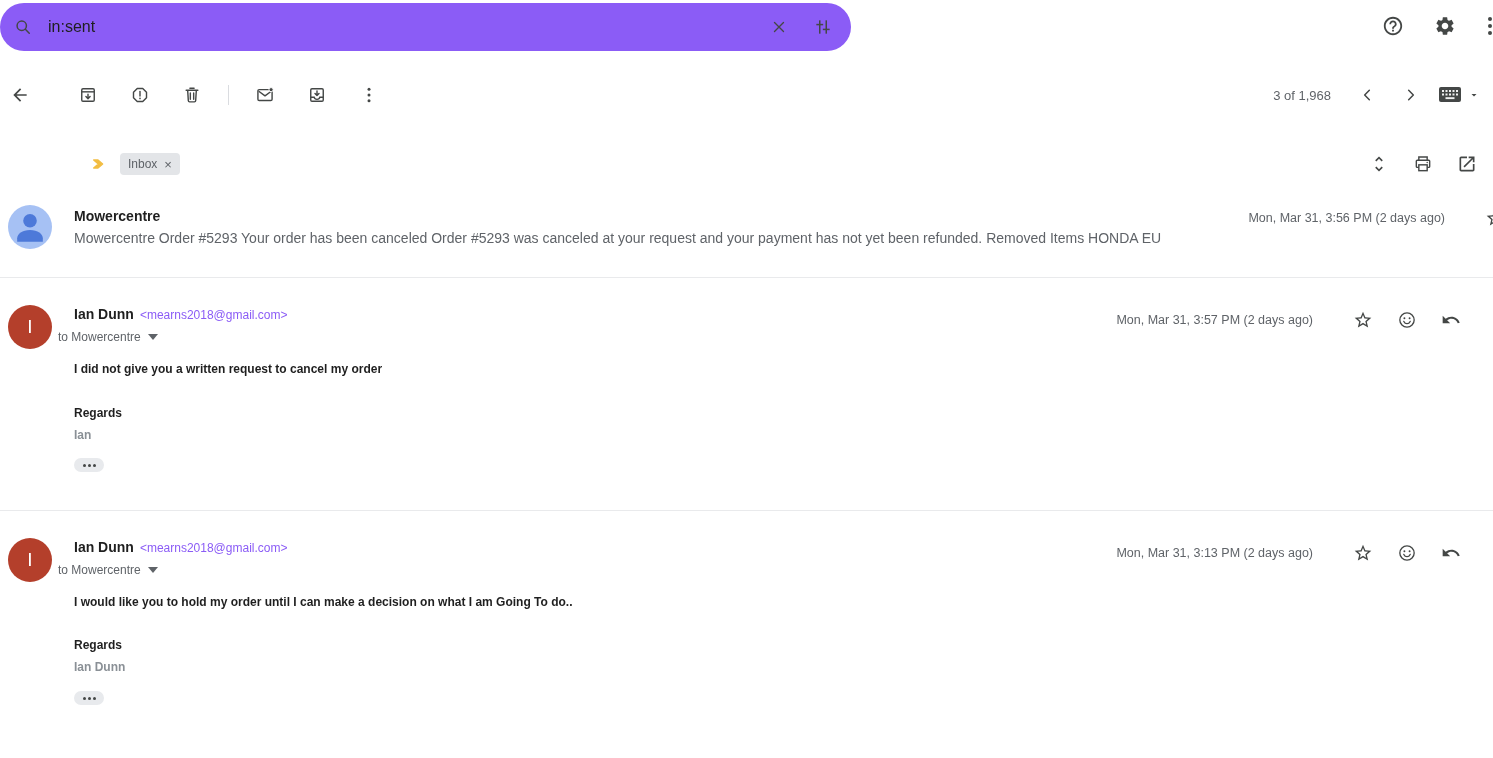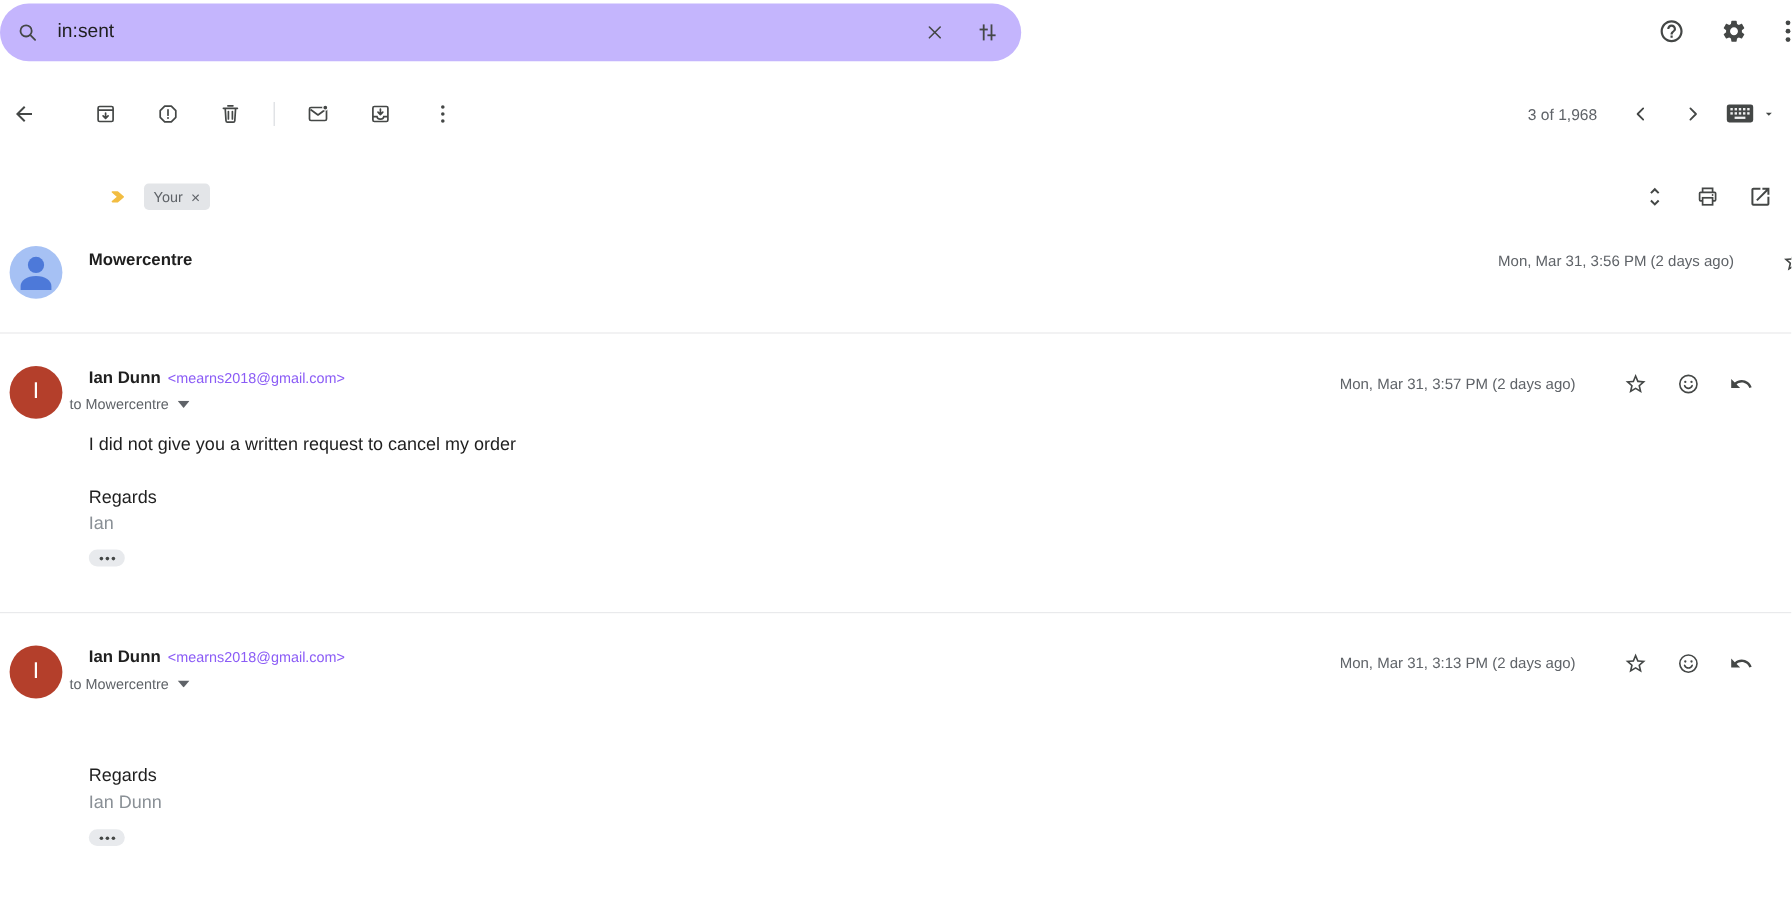--- a/index.html
+++ b/index.html
@@ -3,21 +3,21 @@
 <meta charset="utf-8">
 <style>
   html,body{margin:0;padding:0;background:#fff;}
   .page{position:relative;width:1493px;height:758px;overflow:hidden;background:#fff;
         font-family:"Liberation Sans",sans-serif;color:#1f1f1f;}
   .icon-btn{display:flex;align-items:center;justify-content:center;width:44px;height:44px;
             border:none;background:transparent;border-radius:50%;color:#444746;cursor:pointer;padding:0;}
   .icon-btn svg{display:block;}
 
   
-  .search-bar{position:absolute;left:0;top:3px;width:851px;height:48px;background:#c4b5fd;
+  .search-bar{position:absolute;left:0;top:3px;width:851px;height:48px;background:#8b5cf6;
               border-radius:26px;display:flex;align-items:center;padding:0 6px 0 4px;box-sizing:border-box;}
   .search-bar .lead{width:38px;height:44px;}
   .search-input{flex:1;border:none;background:transparent;outline:none;font-size:16px;color:#1f1f1f;
                 margin-left:4px;font-family:inherit;}
   .topbar-right{position:absolute;top:4px;right:-26px;display:flex;gap:8px;}
 
   
   .action-bar{position:absolute;top:73px;left:0;width:100%;height:44px;display:flex;align-items:center;text-align:center;}
   .ab-left{display:flex;align-items:center;}
   .ab-left .icon-btn{width:40px;height:40px;}
@@ -44,21 +44,21 @@
   .avatar-blue{background:#a6c1f4;}
   .avatar-red{background:#b43f2b;color:#fff;font-size:19px;font-weight:500;}
   .m-name{position:absolute;left:74px;top:8px;font-size:14px;font-weight:bold;color:#1f1f1f;}
   .m-snippet{position:absolute;left:74px;top:30px;font-size:14px;color:#5f6368;white-space:nowrap;}
   .m-right{position:absolute;right:-4px;display:flex;align-items:center;}
   .m-date{font-size:12.5px;color:#5f6368;margin-right:28px;white-space:nowrap;}
   .hdr-row{position:absolute;left:74px;top:6px;display:flex;align-items:baseline;gap:6px;}
   .m-email{font-size:12px;color:#8b5cf6;font-weight:400;}
   .to-row{position:absolute;left:58px;top:30px;display:flex;align-items:center;gap:7px;
           font-size:12px;color:#5f6368;cursor:pointer;}
-  .m-body{position:absolute;left:74px;font-size:15px;color:#1f1f1f;}
+  .m-body{position:absolute;left:74px;font-size:12px;color:#1f1f1f;font-weight:bold;}
   .sig{color:#8a9096;}
   .trim-btn{position:absolute;left:74px;width:30px;height:14px;background:#e8eaed;border-radius:8px;
             border:none;display:flex;align-items:center;justify-content:center;gap:2px;cursor:pointer;padding:0;}
   .trim-btn i{width:3px;height:3px;border-radius:50%;background:#444746;display:block;}
   .divider{position:absolute;left:0;width:100%;border-top:1px solid #e9eaec;}
 </style>
 </head>
 <body>
 
 <div class="page">
@@ -203,21 +203,21 @@
     </div>
   </div>
 
   <div class="subject-row">
     <span class="importance">
       <svg width="18" height="16" viewBox="0 0 24 24" fill="#f2bd42" stroke="#f2bd42" stroke-width="2" stroke-linejoin="round">
         <path d="M4 6h6.5l7 6-7 6H4l7-6z"></path>
       </svg>
     </span>
     <span class="chip">
-      <span>Your</span>
+      <span>Inbox</span>
       <span class="chip-x">×</span>
     </span>
     <div class="subject-icons">
       <button class="icon-btn">
         <svg width="20" height="20" viewBox="0 0 24 24" fill="currentColor">
           <path d="M12 5.83 15.17 9l1.41-1.41L12 3 7.41 7.59 8.83 9 12 5.83zm0 12.34L8.83 15l-1.41 1.41L12 21l4.59-4.59L15.17 15 12 18.17z"></path>
         </svg>
       </button>
       <button class="icon-btn">
         <svg width="20" height="20" viewBox="0 0 24 24" fill="none" stroke="currentColor" stroke-width="1.7">
@@ -236,20 +236,21 @@
   </div>
 
   <section class="msg" style="top:200px;height:77px;">
     <span class="avatar avatar-blue">
       <svg width="44" height="44" viewBox="0 0 24 24">
         <circle cx="12" cy="8.6" r="3.7" fill="#4d79d9"></circle>
         <path d="M12 13.6c-4.2 0-7 2.1-7 4.6V20h14v-1.8c0-2.5-2.8-4.6-7-4.6z" fill="#4d79d9"></path>
       </svg>
     </span>
     <span class="m-name">Mowercentre</span>
+    <span class="m-snippet">Mowercentre Order #5293 Your order has been canceled Order #5293 was canceled at your request and your payment has not yet been refunded. Removed Items HONDA EU</span>
     <div class="m-right" style="top:-4px;">
       <span class="m-date">Mon, Mar 31, 3:56 PM (2 days ago)</span>
       <button class="icon-btn">
         <svg width="20" height="20" viewBox="0 0 24 24" fill="currentColor">
           <path d="M22 9.24l-7.19-.62L12 2 9.19 8.63 2 9.24l5.46 4.73L5.82 21 12 17.27 18.18 21l-1.63-7.03L22 9.24zM12 15.4l-3.76 2.27 1-4.28-3.32-2.88 4.38-.38L12 6.1l1.71 4.04 4.38.38-3.32 2.88 1 4.28L12 15.4z"></path>
         </svg>
       </button>
     </div>
   </section>
 
@@ -344,20 +345,21 @@
         </svg>
       </button>
       <button class="icon-btn">
         <svg width="20" height="20" viewBox="0 0 24 24" fill="currentColor">
           <circle cx="12" cy="5" r="1.8"></circle>
             <circle cx="12" cy="12" r="1.8"></circle>
             <circle cx="12" cy="19" r="1.8"></circle>
         </svg>
       </button>
     </div>
+    <div class="m-body" style="top:62px;">I would like you to hold my order until I can make a decision on what I am Going To do..</div>
     <div class="m-body" style="top:105px;">Regards</div>
     <div class="m-body sig" style="top:127px;">Ian Dunn</div>
     <button class="trim-btn" style="top:158px;">
       <i></i>
         <i></i>
         <i></i>
     </button>
   </section>
 
 </div>

